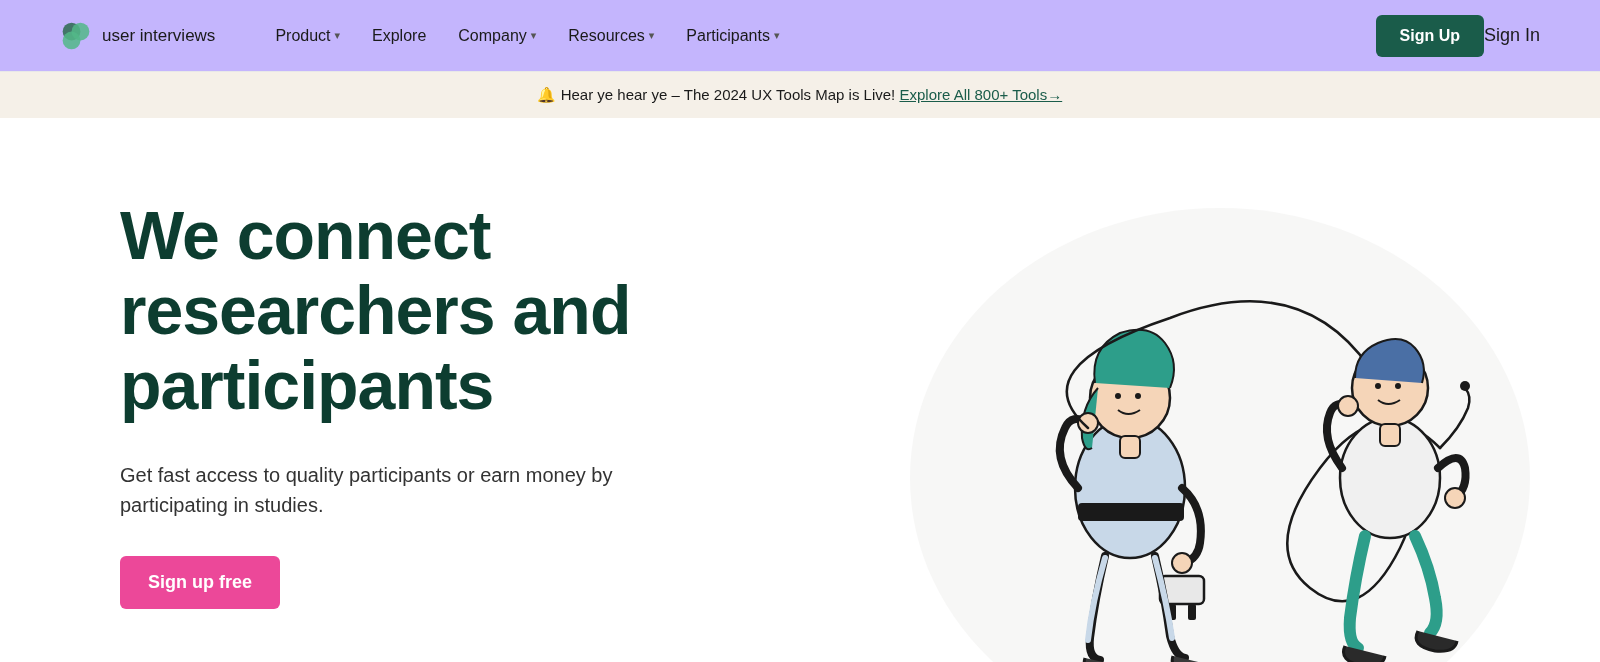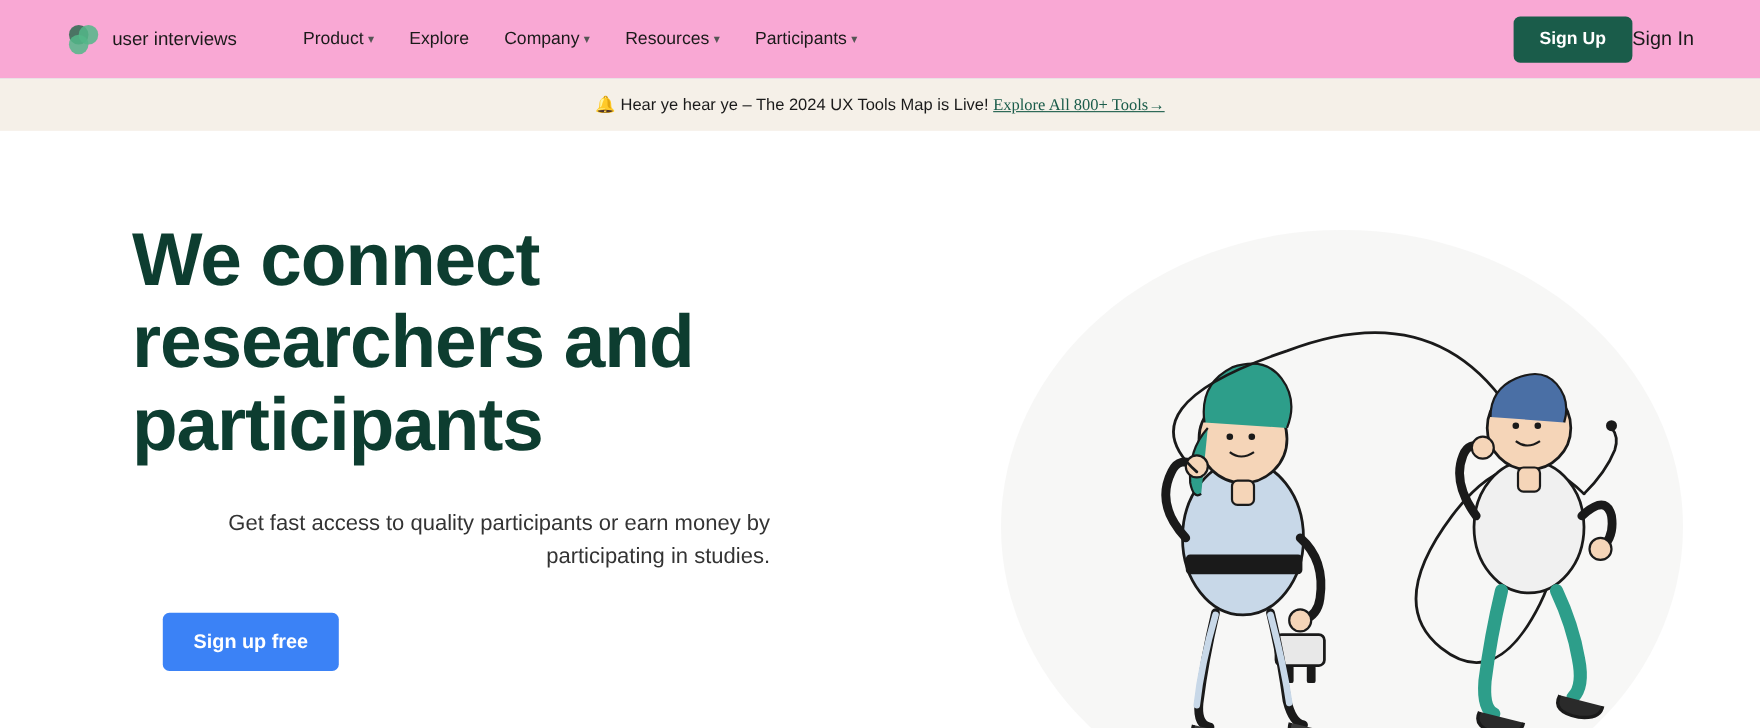--- a/index.html
+++ b/index.html
@@ -5,21 +5,21 @@
     * { margin: 0; padding: 0; box-sizing: border-box; }
     body { font-family: -apple-system, BlinkMacSystemFont, 'Segoe UI', sans-serif; background: #fff; width: 1600px; overflow-x: hidden; }
 
     
     nav {
       display: flex;
       align-items: center;
       padding: 0 60px;
       height: 72px;
       border-bottom: 1px solid #e8e8e8;
-      background: #f9a8d4;
+      background: #c4b5fd;
     }
     .logo-area {
       display: flex;
       align-items: center;
       gap: 10px;
       margin-right: 48px;
       cursor: pointer;
     }
     .logo-icon {
       width: 32px;
@@ -81,21 +81,20 @@
       text-align: center;
       padding: 14px 0;
       font-size: 15px;
       color: #1a1a1a;
     }
     .banner-link {
       color: #1a5c4a;
       text-decoration: underline;
       cursor: pointer;
       font-weight: 500;
-      font-family: Liberation Serif, serif;
     }
 
     
     .hero {
       display: flex;
       align-items: center;
       padding: 80px 60px 60px 120px;
       min-height: 520px;
       background: #fff;
       position: relative;
@@ -112,32 +111,30 @@
       font-weight: 700;
       margin-bottom: 38px;
       letter-spacing: -1px;
     }
     .hero-subtitle {
       font-size: 20px;
       color: #333;
       line-height: 1.5;
       margin-bottom: 36px;
       font-weight: 400;
-      text-align: right;
     }
     .btn-free {
-      background: #3b82f6;
+      background: #ec4899;
       color: #fff;
       border: none;
       padding: 16px 28px;
       border-radius: 6px;
       font-size: 18px;
       font-weight: 600;
       cursor: pointer;
-      margin-left: 28px;
     }
 
     
     .hero-illustration {
       position: absolute;
       right: 0;
       top: 50px;
       width: 780px;
       height: 580px;
     }

